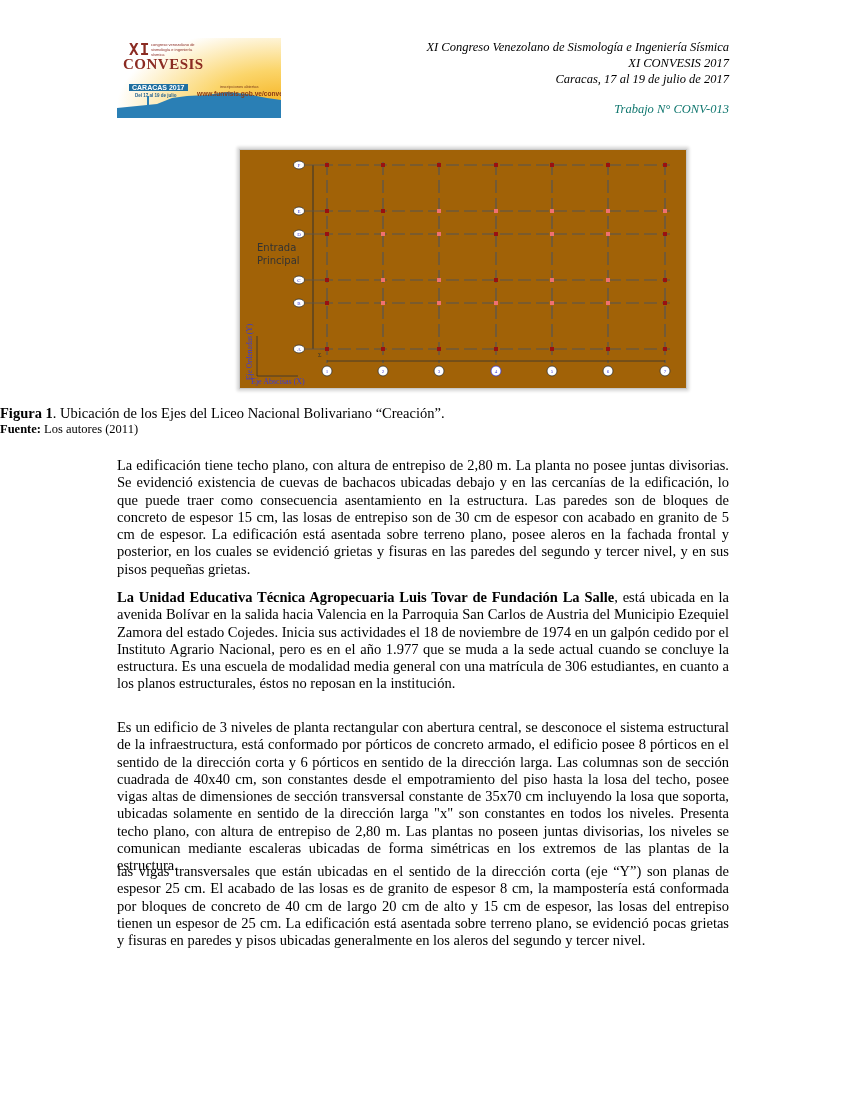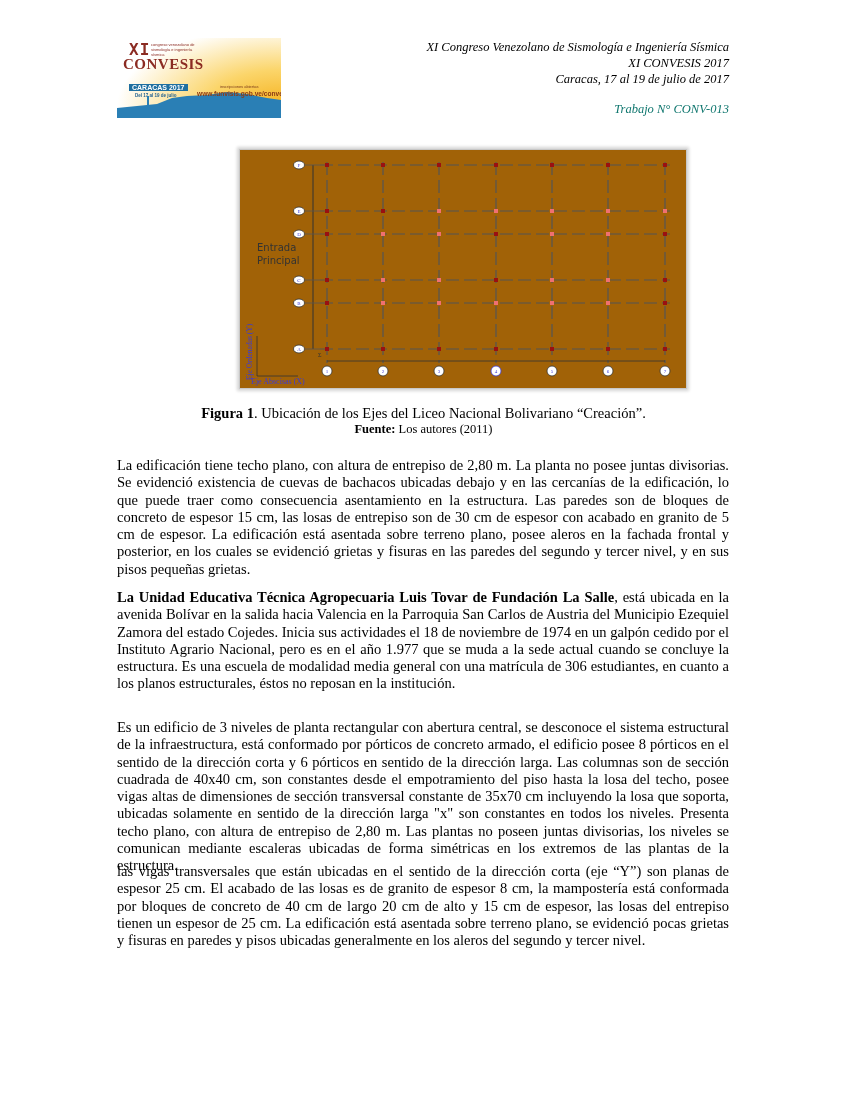--- a/index.html
+++ b/index.html
@@ -10,21 +10,21 @@
   .logo .t-conv { position:absolute; left:6px; top:18px; font-family:Liberation Serif, serif; font-weight:bold; font-size:15px; color:#8b2b22; letter-spacing:0.5px; }
   .logo .t-small { position:absolute; left:34px; top:4px; font-family:"Liberation Sans", sans-serif; font-size:4px; line-height:5px; color:#8b2b22; width:50px; }
   .logo .t-caracas { position:absolute; left:12px; top:46px; background:#1f6fa0; color:#fff; font-family:"Liberation Sans", sans-serif; font-size:7px; padding:0 3px; font-weight:bold; }
   .logo .t-date { position:absolute; left:18px; top:55px; font-family:"Liberation Sans", sans-serif; font-size:4.5px; color:#1f5f90; font-weight:bold; }
   .logo .t-insc { position:absolute; left:103px; top:46px; font-family:"Liberation Sans", sans-serif; font-size:4px; color:#7a3a1a; }
   .logo .t-url { position:absolute; left:80px; top:52px; font-family:"Liberation Sans", sans-serif; font-size:6.6px; color:#8b3a14; font-weight:bold; }
   .header-right { position:absolute; right:118px; top:39px; text-align:right; font-style:italic; font-size:12.5px; line-height:16px; }
   .header-right .trabajo { color:#0f766e; margin-top:14px; }
   .figure { position:absolute; left:201px; top:149px; width:446px; height:238px; background:#a16207; border:1px solid #c8c8c8; box-shadow:0 0 3px 2px #d6d6d6;margin-left:38px; }
   .figure svg { display:block; }
-  .caption { position:absolute; left:0; width:847px; top:405px; text-align:center; font-size:14.5px; line-height:17px; }
+  .caption { position:absolute; left:0; width:847px; top:405px; text-align:left; font-size:14.5px; line-height:17px; }
   .caption .src { font-size:12.5px; line-height:15px; }
   .body-text { position:absolute; left:117px; width:612px; font-size:14.5px; line-height:17.3px; text-align:justify; }
   .body-text p { margin:0; }
   .p1 { top:457px; }
   .p2 { top:589px; }
   .p3 { top:706px;margin-top:13px; }
   .p4 { top:863px; }
 </style>
 </head>
 <body>

